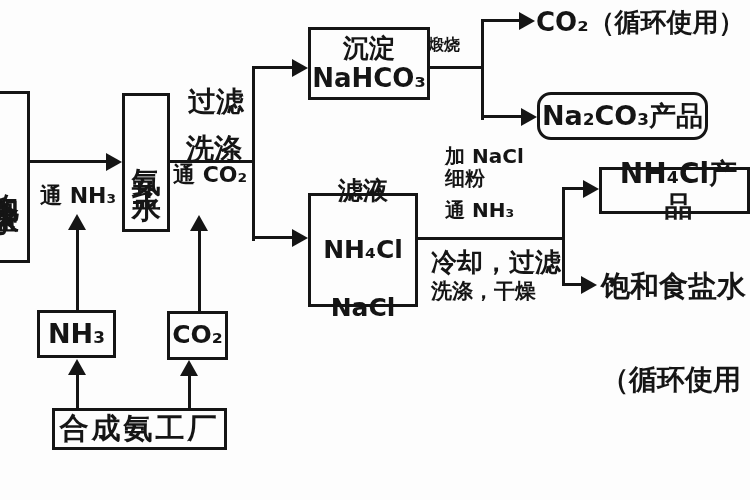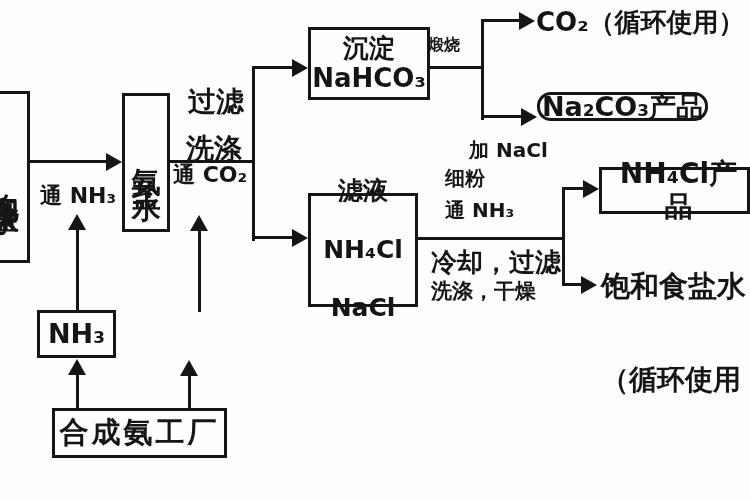--- a/index.html
+++ b/index.html
@@ -45,28 +45,29 @@
     <span>沉淀</span>
     <span>NaHCO₃</span>
   </div>
 
   <div class="box col" style="left:308px;top:193px;width:110px;height:114px;font-size:25px;gap:30px;">
     <span>滤液</span>
     <span>NH₄Cl</span>
     <span>NaCl</span>
   </div>
 
-  <div class="box" style="left:537px;top:92px;width:171px;height:29px;font-size:27px;border-radius:14px;">Na₂CO₃产品</div>
+  <div class="box" style="left:537px;top:92px;width:171px;height:48px;font-size:27px;border-radius:14px;">Na₂CO₃产品</div>
 
   <div class="box" style="left:599px;top:167px;width:151px;height:47px;font-size:28px;padding-left:8px;">NH₄Cl产品</div>
 
   <div class="box" style="left:37px;top:310px;width:79px;height:48px;font-size:27px;">NH₃</div>
 
+  <div class="box" style="left:167px;top:311px;width:61px;height:49px;font-size:25px;">CO₂</div>
 
-  <div class="box" style="left:52px;top:408px;width:175px;height:50px;font-size:29px;letter-spacing:3px;">合成氨工厂</div>
+  <div class="box" style="left:52px;top:408px;width:175px;height:42px;font-size:29px;letter-spacing:3px;">合成氨工厂</div>
 
   <div class="hline" style="left:30px;top:160px;width:78px;"></div>
   <div class="arrow-right" style="left:106px;top:153px;"></div>
 
   <div class="hline" style="left:168px;top:160px;width:87px;"></div>
   <div class="vline" style="left:252px;top:67px;height:174px;"></div>
   <div class="hline" style="left:252px;top:66px;width:42px;"></div>
   <div class="arrow-right" style="left:292px;top:59px;"></div>
   <div class="hline" style="left:252px;top:236px;width:42px;"></div>
   <div class="arrow-right" style="left:292px;top:229px;"></div>
@@ -102,21 +103,21 @@
   <div class="lbl" style="left:188px;top:83px;font-size:28px;">过滤</div>
 
   <div class="lbl" style="left:186px;top:130px;font-size:28px;">洗涤</div>
 
   <div class="lbl" style="left:173px;top:160px;font-size:22px;">通 CO₂</div>
 
   <div class="lbl" style="left:428px;top:35px;font-size:16px;">煅烧</div>
 
   <div class="lbl" style="left:536px;top:5px;font-size:26px;">CO₂（循环使用）</div>
 
-  <div class="lbl" style="left:445px;top:137px;font-size:20px;margin-left:24px;">加 NaCl</div>
+  <div class="lbl" style="left:445px;top:143px;font-size:20px;">加 NaCl</div>
 
   <div class="lbl" style="left:445px;top:165px;font-size:20px;">细粉</div>
 
   <div class="lbl" style="left:445px;top:197px;font-size:20px;">通 NH₃</div>
 
   <div class="lbl" style="left:431px;top:245px;font-size:26px;">冷却，过滤</div>
 
   <div class="lbl" style="left:431px;top:277px;font-size:21px;">洗涤，干燥</div>
 
   <div class="lbl" style="left:601px;top:267px;font-size:29px;">饱和食盐水</div>

